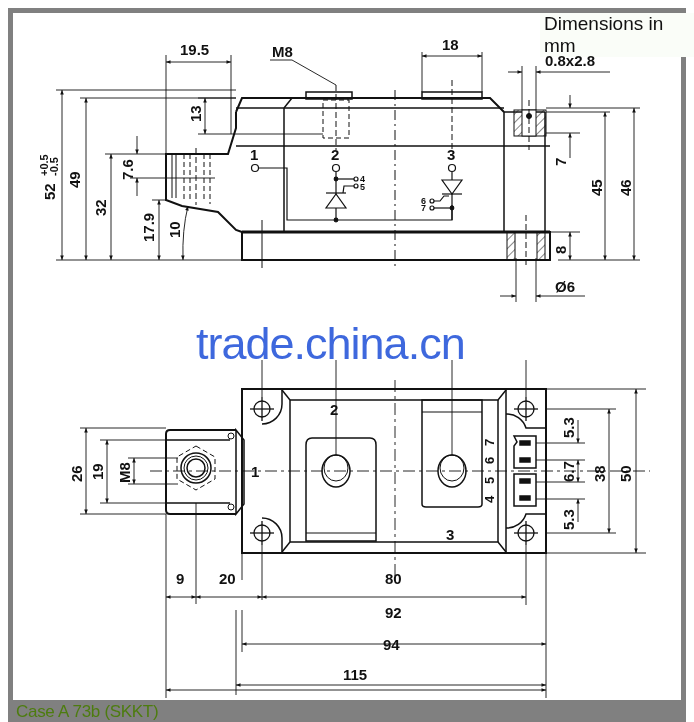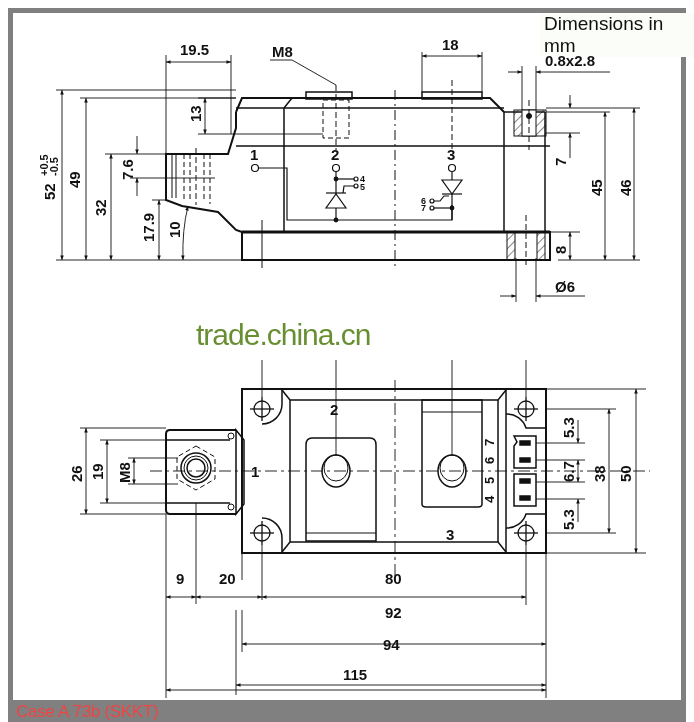--- a/index.html
+++ b/index.html
@@ -2,24 +2,24 @@
 <html><head>
 <meta charset="utf-8">
 <style>
   html, body { margin:0; padding:0; background:#ffffff; }
   body { width:694px; height:722px; position:relative; overflow:hidden; font-family:"Liberation Sans", sans-serif; }
   .frame { position:absolute; left:0; top:0; width:694px; height:722px; box-sizing:border-box; }
   .border-top { position:absolute; left:8px; top:8px; width:678px; height:5px; background:#808080; }
   .border-left { position:absolute; left:8px; top:8px; width:5px; height:714px; background:#808080; }
   .border-right { position:absolute; left:681px; top:8px; width:5px; height:714px; background:#808080; }
   .caption-bar { position:absolute; left:8px; top:700px; width:678px; height:22px; background:#808080; }
-  .caption-text { position:absolute; left:16px; top:702px; color:#ef4444; font-size:17px; line-height:20px; letter-spacing:-0.3px; }
+  .caption-text { position:absolute; left:16px; top:702px; color:#4d7c0f; font-size:17px; line-height:20px; letter-spacing:-0.3px; }
   .units { position:absolute; left:540px; top:13px; font-size:19px; color:#111; background:#fafdf8; padding:0 4px; }
   svg.drawing { position:absolute; left:0; top:0; }
-  .watermark { position:absolute; left:196px; top:318px; font-size:30px; color:#4d7c0f; letter-spacing:-1px; opacity:0.85; }
+  .watermark { position:absolute; left:196px; top:318px; font-size:45px; color:#1d4ed8; letter-spacing:-1px; opacity:0.85; }
   .dim { font-family:"Liberation Sans", sans-serif; font-weight:bold; font-size:15px; fill:#111; }
   .pin { font-family:"Liberation Sans", sans-serif; font-weight:bold; font-size:15px; fill:#111; }
   .pinsm { font-family:"Liberation Sans", sans-serif; font-weight:bold; font-size:9px; fill:#111; }
 </style>
 </head>
 <body>
 
 <div class="frame">
   <div class="border-top"></div>
   <div class="border-left"></div>

